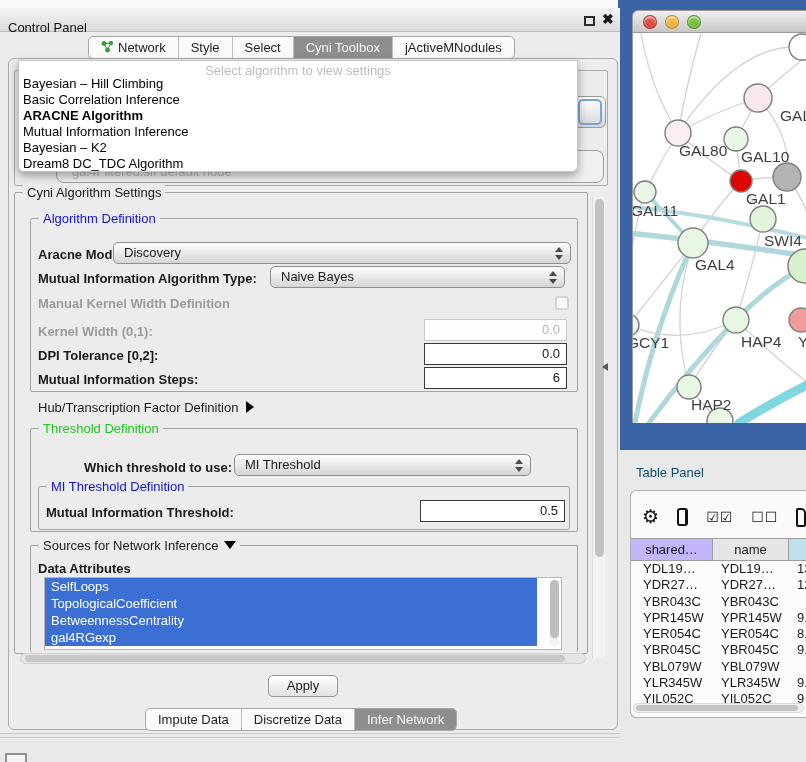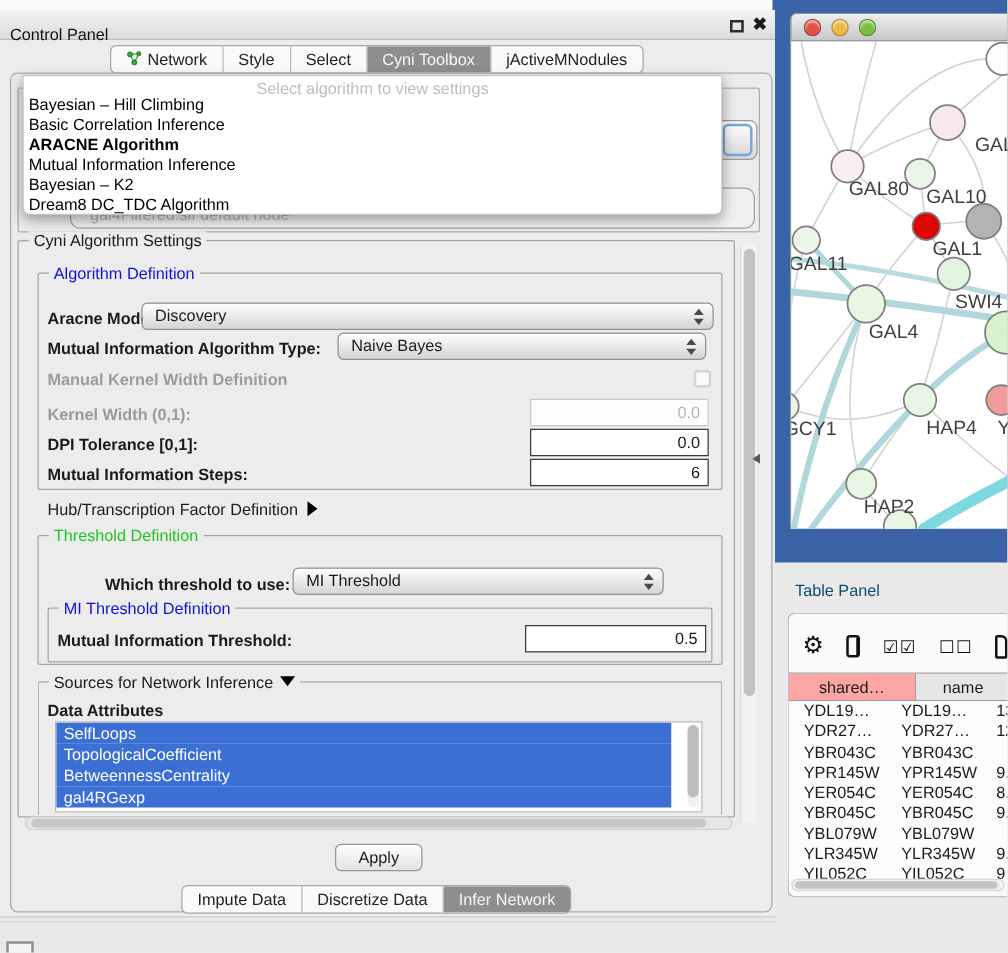--- a/index.html
+++ b/index.html
@@ -167,21 +167,21 @@
 </div>
 <div class="abs lbl" style="left:38px; top:271px;">Mutual Information Algorithm Type:</div>
 <div class="abs combo" style="left:270px; top:266px; width:295px;">
   <span>Naive Bayes</span>
   <span class="stepper"></span>
 </div>
 <div class="abs lbl lbl-dis" style="left:38px; top:296px;">Manual Kernel Width Definition</div>
 <div class="abs cb" style="left:555px; top:296px;"></div>
 <div class="abs lbl lbl-dis" style="left:38px; top:324px;">Kernel Width (0,1):</div>
 <div class="abs field field-dis" style="left:424px; top:319px; width:143px;">0.0</div>
-<div class="abs lbl" style="left:38px; top:348px;">DPI Tolerance [0,1]:</div>
+<div class="abs lbl" style="left:38px; top:348px;">DPI Tolerance [0,2]:</div>
 <div class="abs field field-dark" style="left:424px; top:343px; width:143px;">0.0</div>
 <div class="abs lbl" style="left:38px; top:372px;">Mutual Information Steps:</div>
 <div class="abs field field-dark" style="left:424px; top:367px; width:143px;">6</div>
 
 <div class="abs" style="left:38px; top:400px; font-size:13px;">
   <span>Hub/Transcription Factor Definition</span><span class="tri-right"></span>
 </div>
 
 <div class="abs group" style="left:30px; top:428px; width:548px; height:104px;">
   <span class="legend leg-green">Threshold Definition</span>
@@ -303,21 +303,21 @@
 <div class="abs table-title">Table Panel</div>
 <div class="abs table-box"></div>
 <div class="abs tb-toolbar">
   <span class="gear">⚙</span>
   <span class="cols-ic"></span>
   <span class="chk-pair">☑☑</span>
   <span class="chk-pair">☐☐</span>
   <span class="page-ic"></span>
 </div>
 <div class="abs thead">
-    <div class="th" style="width: 102px; background: #fca5a5;">shared…</div>
+    <div class="th" style="width: 82px; background: #c4b5fd;">shared…</div>
     <div class="th" style="width: 76px; background: rgb(230, 230, 230);">name</div>
     <div class="th" style="width: 46px; background: rgb(191, 223, 234);">A</div>
   </div>
 <div class="abs tbody">
     <div class="tr">
       <div class="td" style="width: 82px; padding-left: 12px;">YDL19…</div>
       <div class="td" style="width: 76px; padding-left: 8px;">YDL19…</div>
       <div class="td" style="width: 46px; padding-left: 8px;">13</div>
     </div>
     <div class="tr">

